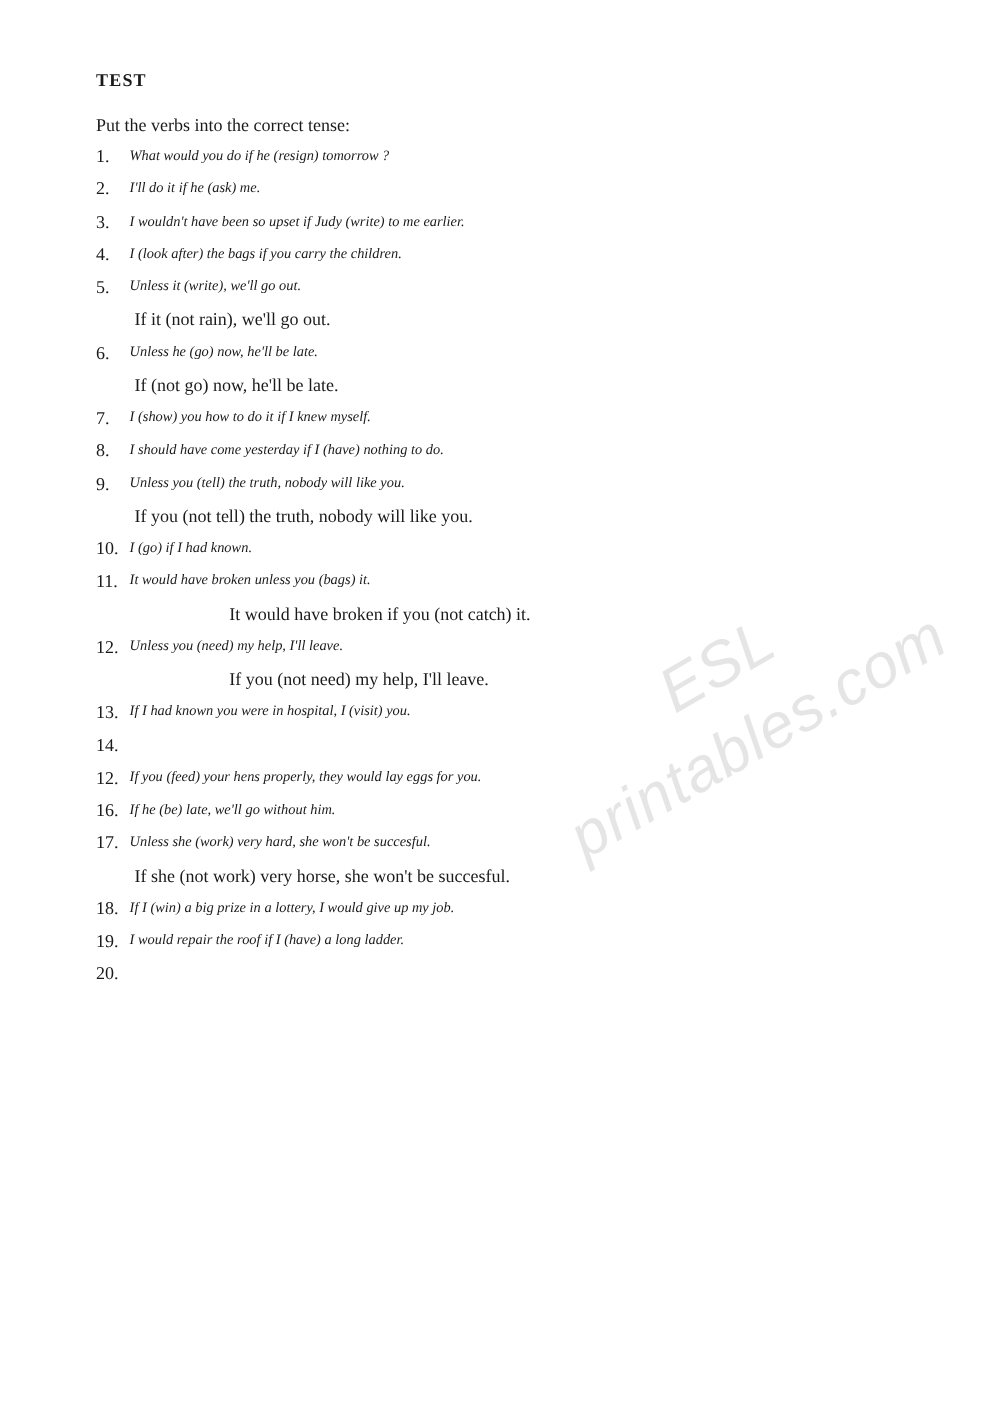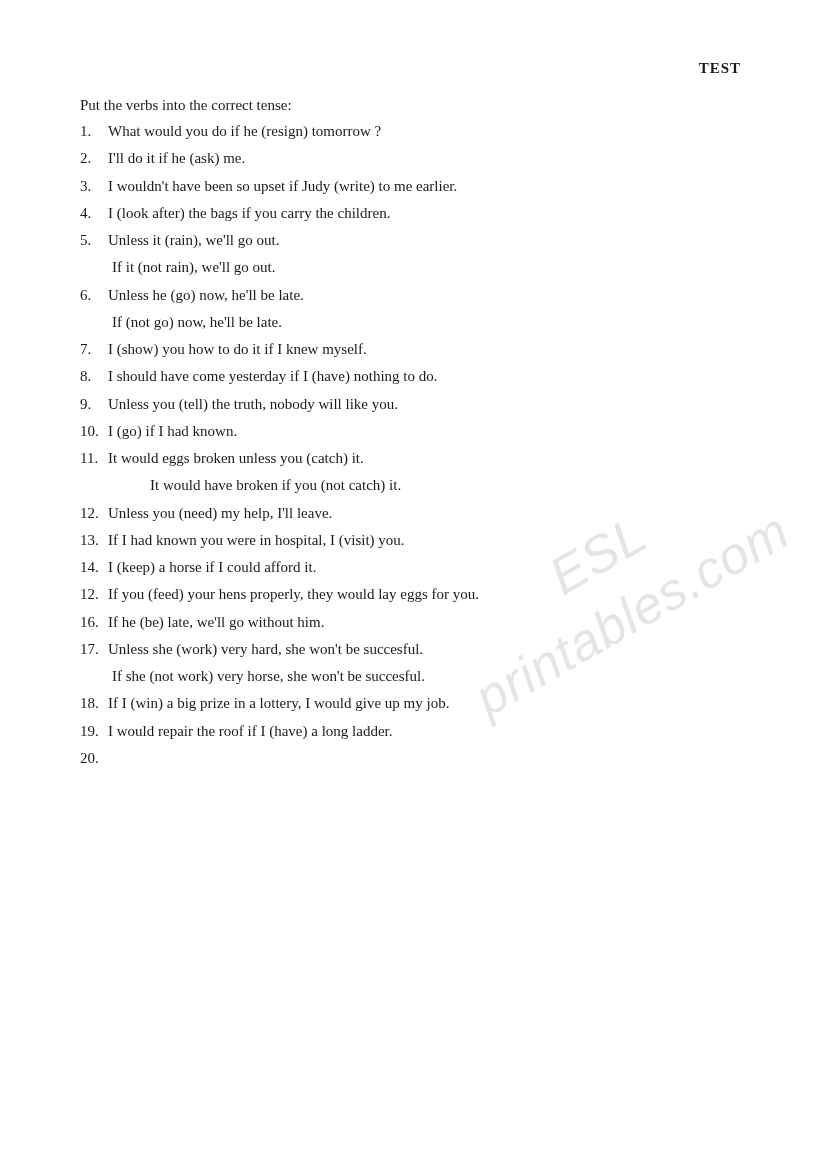--- a/index.html
+++ b/index.html
@@ -38,21 +38,21 @@
       font-style: italic;
       pointer-events: none;
       white-space: nowrap;
       letter-spacing: 1px;
       z-index: 10;
       line-height: 1.3;
       text-align: center;
     }
 
     .title {
-      text-align: right;
+      text-align: left;
       font-size: 15px;
       font-weight: bold;
       margin-bottom: 20px;
       letter-spacing: 1px;
     }
 
     .instruction {
       margin-bottom: 6px;
       font-size: 15px;
     }
@@ -63,32 +63,33 @@
       line-height: 1.55;
     }
 
     .question-number {
       min-width: 28px;
       flex-shrink: 0;
       font-size: 15px;
     }
 
     .question-text {
-      font-size: 15px;
+      font-size: 12px;
+      font-style: italic;
     }
 
     .sub-line {
       margin-left: 32px;
       margin-bottom: 4px;
       font-size: 15px;
       line-height: 1.55;
     }
 
     .sub-line-indent {
-      margin-left: 70px;
+      margin-left: 111px;
       margin-bottom: 4px;
       font-size: 15px;
       line-height: 1.55;
     }
   </style>
 </head>
 <body>
 
 <div class="page">
 
@@ -112,60 +113,61 @@
       <div class="question-item">
         <span class="question-number">3.</span>
         <span class="question-text">I wouldn't have been so upset if Judy (write) to me earlier.</span>
       </div>
       <div class="question-item">
         <span class="question-number">4.</span>
         <span class="question-text"> I (look after) the bags if you carry the children.</span>
       </div>
       <div class="question-item">
         <span class="question-number">5.</span>
-        <span class="question-text">Unless it (rain), we'll go out.</span>
+        <span class="question-text">Unless it (write), we'll go out.</span>
       </div>
       <div class="sub-line">If it (not rain), we'll go out.</div>
       <div class="question-item">
         <span class="question-number">6.</span>
         <span class="question-text">Unless he (go) now, he'll be late.</span>
       </div>
       <div class="sub-line">If (not go) now, he'll be late.</div>
       <div class="question-item">
         <span class="question-number">7.</span>
         <span class="question-text">I (show) you how to do it if I knew myself.</span>
       </div>
       <div class="question-item">
         <span class="question-number">8.</span>
         <span class="question-text">I should have come yesterday if I (have) nothing to do.</span>
       </div>
       <div class="question-item">
         <span class="question-number">9.</span>
         <span class="question-text">Unless you (tell) the truth, nobody  will like you.</span>
       </div>
+      <div class="sub-line">If you (not tell) the truth, nobody will like you.</div>
       <div class="question-item">
         <span class="question-number">10.</span>
         <span class="question-text">I (go) if I had known.</span>
       </div>
       <div class="question-item">
         <span class="question-number">11.</span>
-        <span class="question-text">It would eggs broken unless you (catch) it.</span>
+        <span class="question-text">It would have broken unless you (bags) it.</span>
       </div>
       <div class="sub-line-indent">It would have broken if you (not catch) it.</div>
       <div class="question-item">
         <span class="question-number">12.</span>
         <span class="question-text">Unless you (need) my help, I'll leave.</span>
       </div>
+      <div class="sub-line-indent">If you (not need) my help, I'll leave.</div>
       <div class="question-item">
         <span class="question-number">13.</span>
         <span class="question-text">If I had known you were in hospital, I (visit) you.</span>
       </div>
       <div class="question-item">
         <span class="question-number">14.</span>
-        <span class="question-text"> I (keep) a horse if I could afford it.</span>
       </div>
       <div class="question-item">
         <span class="question-number">12.</span>
         <span class="question-text">If you (feed) your hens properly, they would lay eggs for you.</span>
       </div>
       <div class="question-item">
         <span class="question-number">16.</span>
         <span class="question-text">If he (be) late, we'll go without him.</span>
       </div>
       <div class="question-item">

